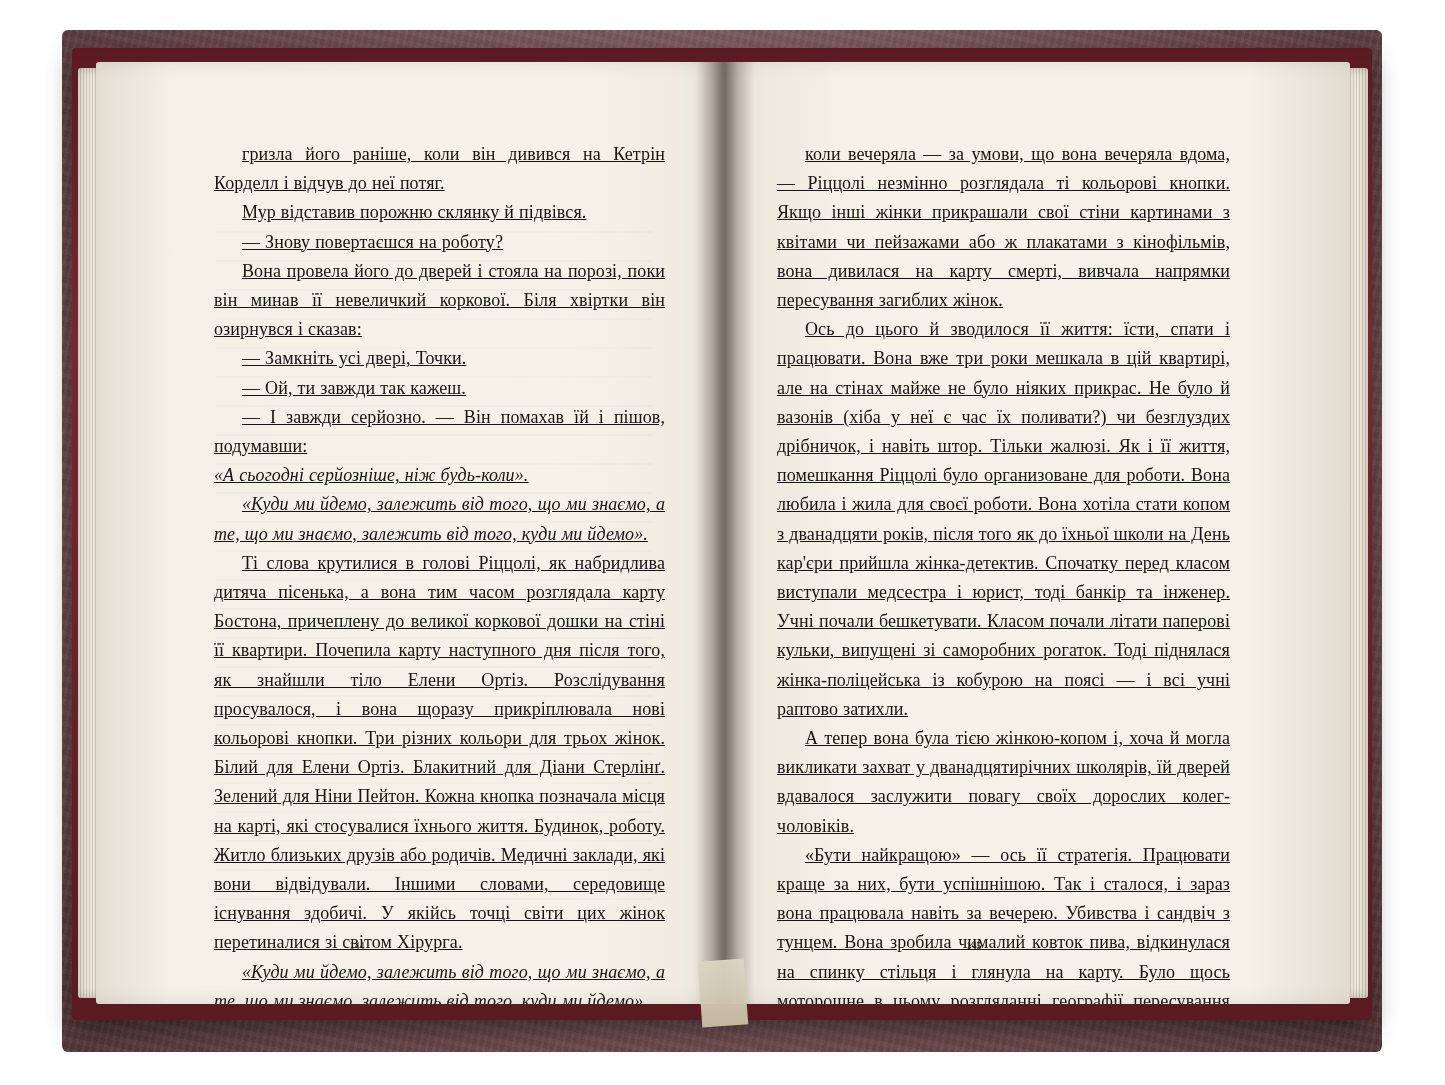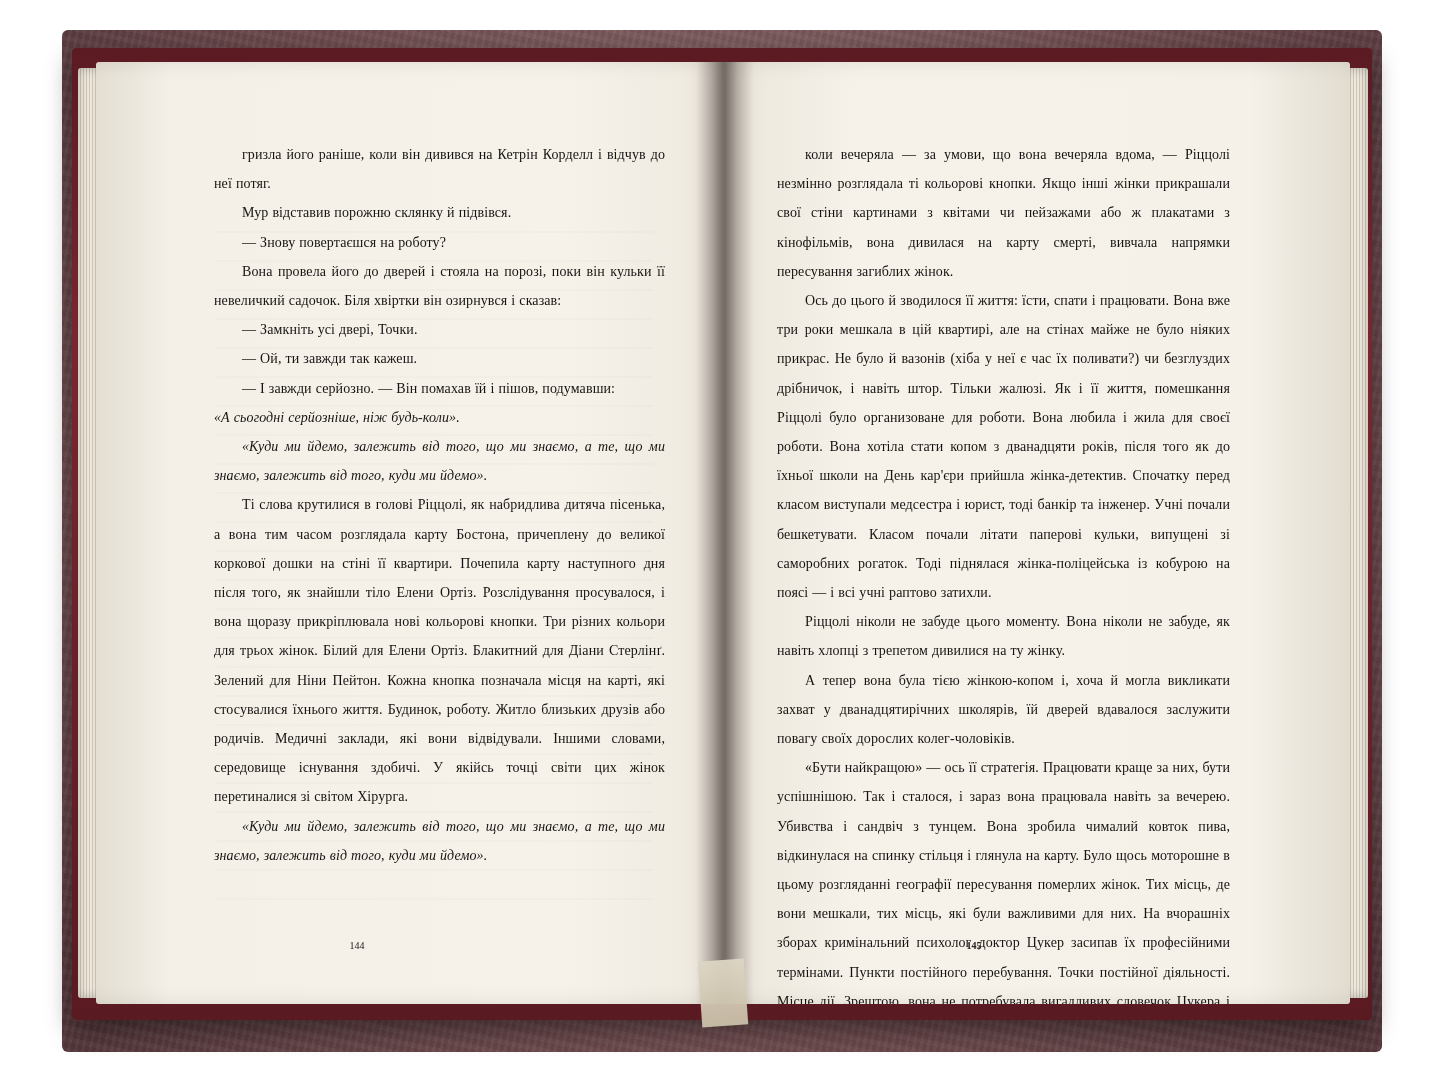--- a/index.html
+++ b/index.html
@@ -134,27 +134,28 @@
     top: 960px;
     width: 46px;
     height: 66px;
     background: linear-gradient(180deg, #ded6c4 0%, #c9bfa8 100%);
     transform: rotate(-4deg);
     opacity: .95;
   }
 
   .text-col p {
     margin: 0;
-    font-size: 14px;
+    font-size: 18px;
     line-height: 29.2px;
     color: #161412;
     text-align: justify;
     text-indent: 28px;
     letter-spacing: .1px;
     word-spacing: .4px;
+    text-decoration: underline;
   }
   .text-col p.noindent { text-indent: 0; }
   .text-col p.ital { font-style: italic; }
 
   .folio {
     position: absolute;
     bottom: 53px;
     font-size: 10px;
     color: #23201d;
   }
@@ -183,38 +184,37 @@
   <div class="edge-right"></div>
 
   <div class="spread">
 
     <div class="page left">
       <div class="showthrough"></div>
       <div class="text-col">
         <p>гризла його раніше, коли він дивився на Кетрін Корделл і відчув до неї потяг.</p>
         <p>Мур відставив порожню склянку й підвівся.</p>
         <p>— Знову повертаєшся на роботу?</p>
-        <p>Вона провела його до дверей і стояла на порозі, поки він кульки її невеличкий садочок. Біля хвіртки він озирнувся і сказав:</p>
+        <p>Вона провела його до дверей і стояла на порозі, поки він минав її невеличкий коркової. Біля хвіртки він озирнувся і сказав:</p>
         <p>— Замкніть усі двері, Точки.</p>
         <p>— Ой, ти завжди так кажеш.</p>
         <p>— І завжди серйозно. — Він помахав їй і пішов, подумавши:</p>
         <p class="ital noindent">«А сьогодні серйозніше, ніж будь-коли».</p>
         <p class="ital">«Куди ми йдемо, залежить від того, що ми знаємо, а те, що ми знаємо, залежить від того, куди ми йдемо».</p>
         <p>Ті слова крутилися в голові Ріццолі, як набридлива дитяча пісенька, а вона тим часом розглядала карту Бостона, причеплену до великої коркової дошки на стіні її квартири. Почепила карту наступного дня після того, як знайшли тіло Елени Ортіз. Розслідування просувалося, і вона щоразу прикріплювала нові кольорові кнопки. Три різних кольори для трьох жінок. Білий для Елени Ортіз. Блакитний для Діани Стерлінґ. Зелений для Ніни Пейтон. Кожна кнопка позначала місця на карті, які стосувалися їхнього життя. Будинок, роботу. Житло близьких друзів або родичів. Медичні заклади, які вони відвідували. Іншими словами, середовище існування здобичі. У якійсь точці світи цих жінок перетиналися зі світом Хірурга.</p>
         <p class="ital">«Куди ми йдемо, залежить від того, що ми знаємо, а те, що ми знаємо, залежить від того, куди ми йдемо».</p>
 
       </div>
       <div class="folio">144</div>
     </div>
 
     <div class="page right">
       <div class="text-col">
         <p>коли вечеряла — за умови, що вона вечеряла вдома, — Ріццолі незмінно розглядала ті кольорові кнопки. Якщо інші жінки прикрашали свої стіни картинами з квітами чи пейзажами або ж плакатами з кінофільмів, вона дивилася на карту смерті, вивчала напрямки пересування загиблих жінок.</p>
         <p>Ось до цього й зводилося її життя: їсти, спати і працювати. Вона вже три роки мешкала в цій квартирі, але на стінах майже не було ніяких прикрас. Не було й вазонів (хіба у неї є час їх поливати?) чи безглуздих дрібничок, і навіть штор. Тільки жалюзі. Як і її життя, помешкання Ріццолі було организоване для роботи. Вона любила і жила для своєї роботи. Вона хотіла стати копом з дванадцяти років, після того як до їхньої школи на День кар'єри прийшла жінка-детектив. Спочатку перед класом виступали медсестра і юрист, тоді банкір та інженер. Учні почали бешкетувати. Класом почали літати паперові кульки, випущені зі саморобних рогаток. Тоді піднялася жінка-поліцейська із кобурою на поясі — і всі учні раптово затихли.</p>
-        <p>Ріццолі ніколи не забуде цього моменту. Вона ніколи не забуде, як навіть хлопці з трепетом дивилися на ту жінку.</p>
         <p>А тепер вона була тією жінкою-копом і, хоча й могла викликати захват у дванадцятирічних школярів, їй дверей вдавалося заслужити повагу своїх дорослих колег-чоловіків.</p>
         <p>«Бути найкращою» — ось її стратегія. Працювати краще за них, бути успішнішою. Так і сталося, і зараз вона працювала навіть за вечерею. Убивства і сандвіч з тунцем. Вона зробила чималий ковток пива, відкинулася на спинку стільця і глянула на карту. Було щось моторошне в цьому розгляданні географії пересування померлих жінок. Тих місць, де вони мешкали, тих місць, які були важливими для них. На вчорашніх зборах кримінальний психолог доктор Цукер засипав їх професійними термінами. Пункти постійного перебування. Точки постійної діяльності. Місце дії. Зрештою, вона не потребувала вигадливих словечок Цукера і його комп'ютерної програми, щоб зрозуміти, що і як їй шукати на карті, яку вона уявляла саваною, що кишить легкою</p>
       </div>
       <div class="folio">145</div>
     </div>
 
   </div>
 
   <div class="gutter"></div>
   <div class="ribbon"></div>

